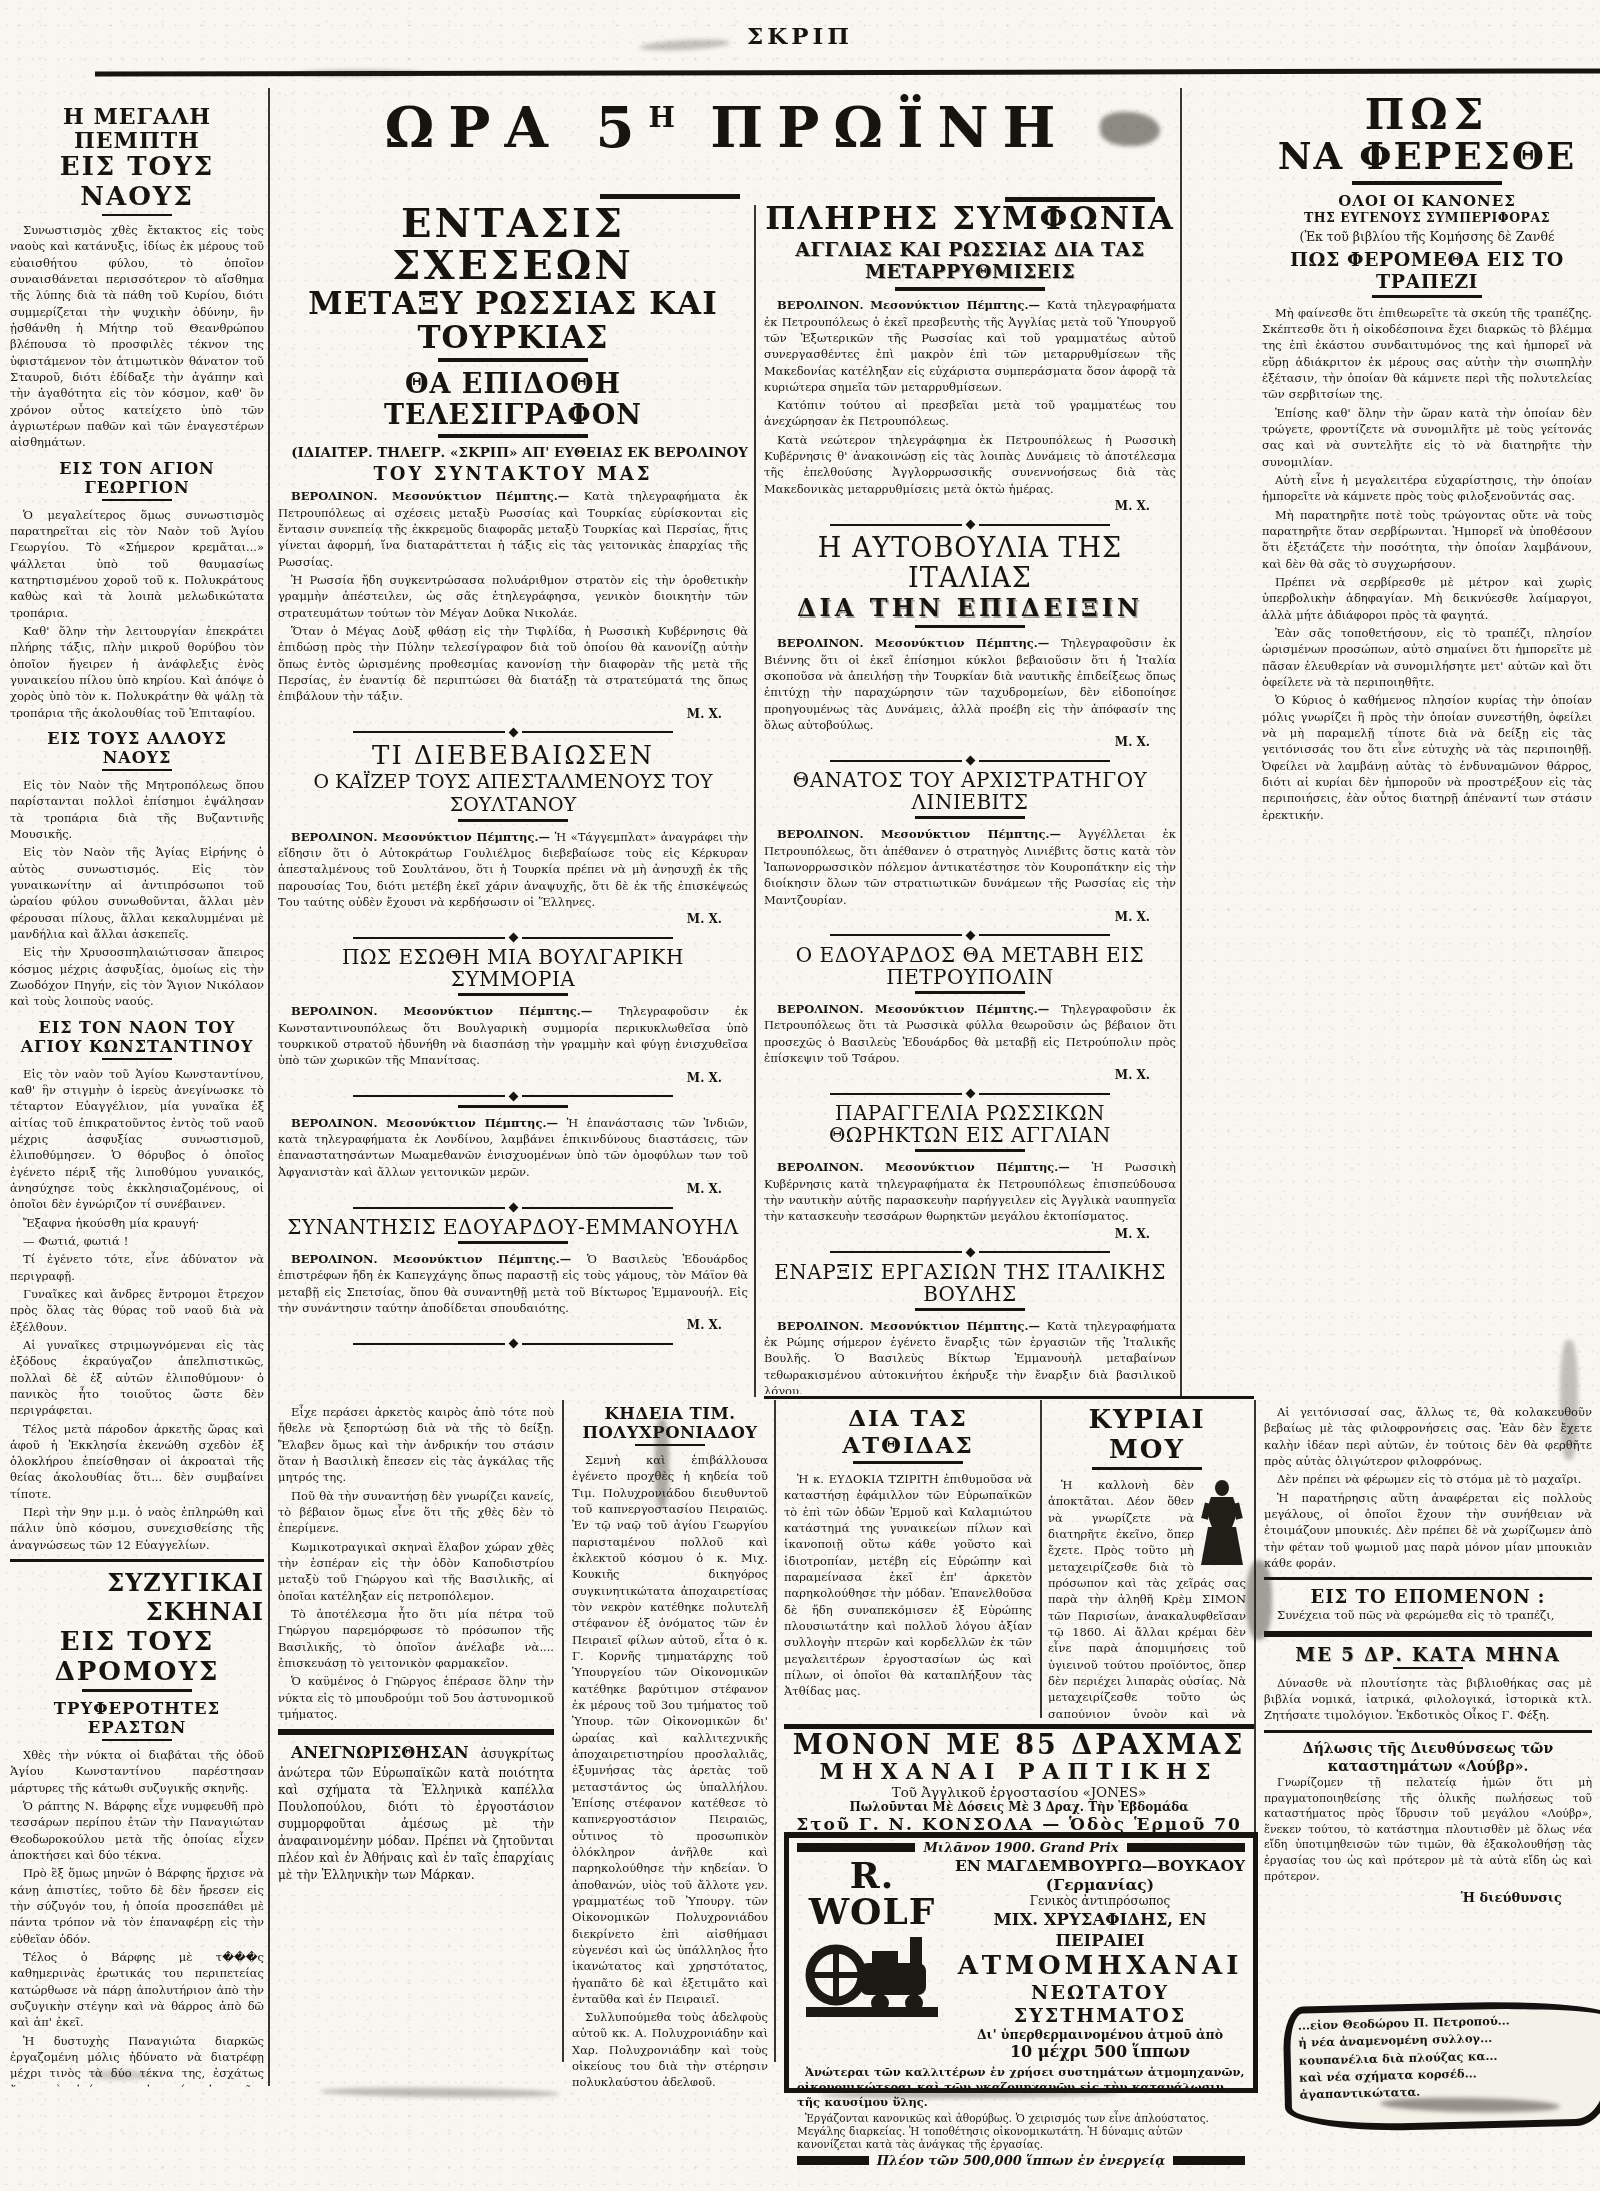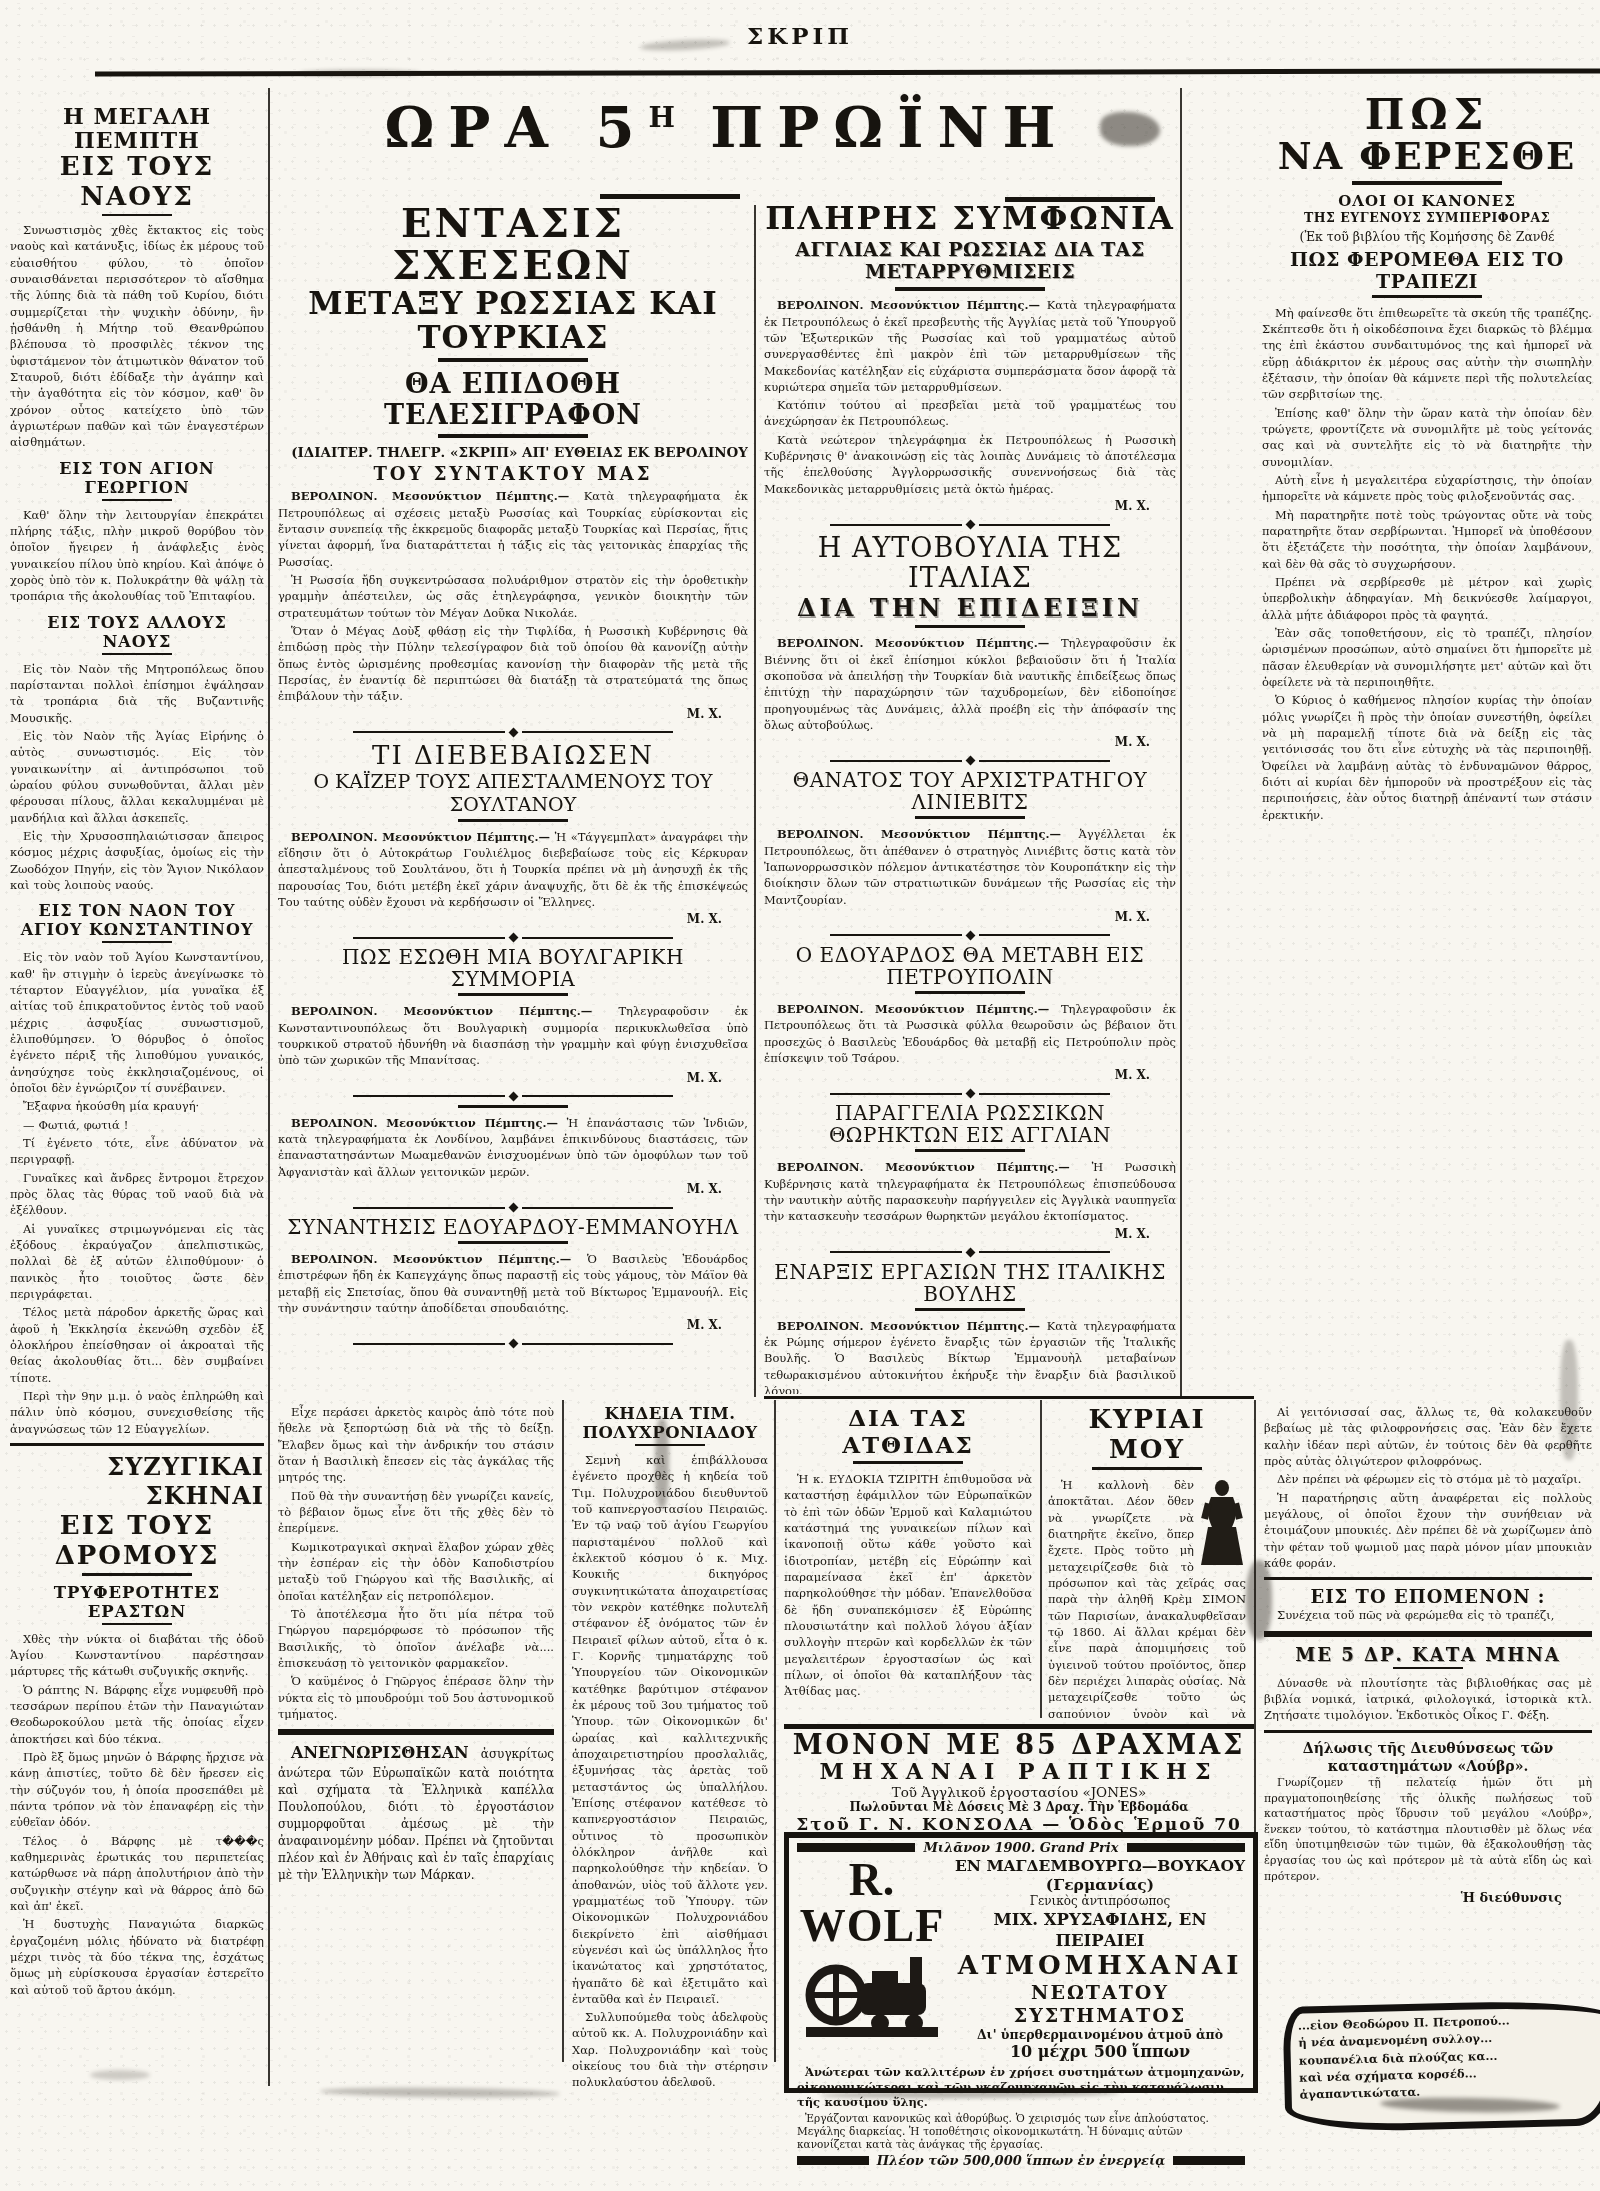--- a/index.html
+++ b/index.html
@@ -73,21 +73,21 @@
   .sw2{font-size:22px;font-weight:700;text-align:center;letter-spacing:8px;line-height:1.1;}
   .sw3{font-size:13.5px;text-align:center;line-height:1.2;}
   .sw4{font-size:12px;font-weight:700;text-align:center;line-height:1.2;}
   .sw5{font-size:17px;font-weight:700;text-align:center;letter-spacing:2px;line-height:1.25;}
   #ad-wolf{border:5px solid #17140f;padding:3px 8px 0;}
   .ribbon{display:flex;align-items:center;gap:8px;}
   .ribbon i{flex:1;height:9px;background:#17140f;display:block;}
   .ribbon span{font-size:13px;font-style:italic;font-weight:700;white-space:nowrap;}
   .wmain{display:flex;gap:8px;margin-top:2px;}
   .wleft{width:150px;text-align:center;}
-  .wname{font-size:46px;font-weight:700;letter-spacing:1px;line-height:1;font-family:Liberation Serif, serif;}
+  .wname{font-size:36px;font-weight:700;letter-spacing:1px;line-height:1;}
   .wright{flex:1;text-align:center;}
   .w1{font-size:15.5px;font-weight:700;line-height:1.2;}
   .w2{font-size:12px;line-height:1.2;}
   .w3{font-size:16.5px;font-weight:700;line-height:1.3;}
   .w4{font-size:26px;font-weight:700;letter-spacing:4px;line-height:1.15;}
   .w5{font-size:19px;font-weight:700;letter-spacing:2px;line-height:1.2;}
   .w6{font-size:12.5px;font-weight:700;line-height:1.2;}
   .w7{font-size:16px;font-weight:700;line-height:1.25;}
   .wp1{font-size:11.5px;font-weight:700;text-indent:8px;line-height:1.3;margin-top:3px;}
   .wp2{font-size:10.5px;text-indent:8px;line-height:1.25;}
@@ -124,20 +124,21 @@
 
   <div class="col" style="left:10px;top:90px;width:254px;height:1998px;">
     <div class="lt1">Η ΜΕΓΑΛΗ ΠΕΜΠΤΗ</div>
     <div class="lt2">ΕΙΣ ΤΟΥΣ ΝΑΟΥΣ</div>
     <div class="hr3"></div>
     <p>Συνωστισμὸς χθὲς ἔκτακτος εἰς τοὺς ναοὺς καὶ κατάνυξις, ἰδίως ἐκ μέρους τοῦ εὐαισθήτου φύλου, τὸ ὁποῖον συναισθάνεται περισσότερον τὸ αἴσθημα τῆς λύπης διὰ τὰ πάθη τοῦ Κυρίου, διότι συμμερίζεται τὴν ψυχικὴν ὀδύνην, ἣν ᾐσθάνθη ἡ Μήτηρ τοῦ Θεανθρώπου βλέπουσα τὸ προσφιλὲς τέκνον της ὑφιστάμενον τὸν ἀτιμωτικὸν θάνατον τοῦ Σταυροῦ, διότι ἐδίδαξε τὴν ἀγάπην καὶ τὴν ἀγαθότητα εἰς τὸν κόσμον, καθ' ὃν χρόνον οὗτος κατείχετο ὑπὸ τῶν ἀγριωτέρων παθῶν καὶ τῶν ἐναγεστέρων αἰσθημάτων.</p>
 
     <div class="sh">ΕΙΣ ΤΟΝ ΑΓΙΟΝ ΓΕΩΡΓΙΟΝ</div>
     <div class="hr3"></div>
     <div>
+        <p>Ὁ μεγαλείτερος ὅμως συνωστισμὸς παρατηρεῖται εἰς τὸν Ναὸν τοῦ Ἁγίου Γεωργίου. Τὸ «Σήμερον κρεμᾶται...» ψάλλεται ὑπὸ τοῦ θαυμασίως κατηρτισμένου χοροῦ τοῦ κ. Πολυκράτους καθὼς καὶ τὰ λοιπὰ μελωδικώτατα τροπάρια.</p>
         <p>Καθ' ὅλην τὴν λειτουργίαν ἐπεκράτει πλήρης τάξις, πλὴν μικροῦ θορύβου τὸν ὁποῖον ἤγειρεν ἡ ἀνάφλεξις ἑνὸς γυναικείου πίλου ὑπὸ κηρίου. Καὶ ἀπόψε ὁ χορὸς ὑπὸ τὸν κ. Πολυκράτην θὰ ψάλῃ τὰ τροπάρια τῆς ἀκολουθίας τοῦ Ἐπιταφίου.</p>
       </div>
 
     <div class="sh">ΕΙΣ ΤΟΥΣ ΑΛΛΟΥΣ ΝΑΟΥΣ</div>
     <div class="hr3"></div>
     <div>
         <p>Εἰς τὸν Ναὸν τῆς Μητροπόλεως ὅπου παρίστανται πολλοὶ ἐπίσημοι ἐψάλησαν τὰ τροπάρια διὰ τῆς Βυζαντινῆς Μουσικῆς.</p>
         <p>Εἰς τὸν Ναὸν τῆς Ἁγίας Εἰρήνης ὁ αὐτὸς συνωστισμός. Εἰς τὸν γυναικωνίτην αἱ ἀντιπρόσωποι τοῦ ὡραίου φύλου συνωθοῦνται, ἄλλαι μὲν φέρουσαι πίλους, ἄλλαι κεκαλυμμέναι μὲ μανδήλια καὶ ἄλλαι ἀσκεπεῖς.</p>
         <p>Εἰς τὴν Χρυσοσπηλαιώτισσαν ἄπειρος κόσμος μέχρις ἀσφυξίας, ὁμοίως εἰς τὴν Ζωοδόχον Πηγήν, εἰς τὸν Ἅγιον Νικόλαον καὶ τοὺς λοιποὺς ναούς.</p>
       </div>

